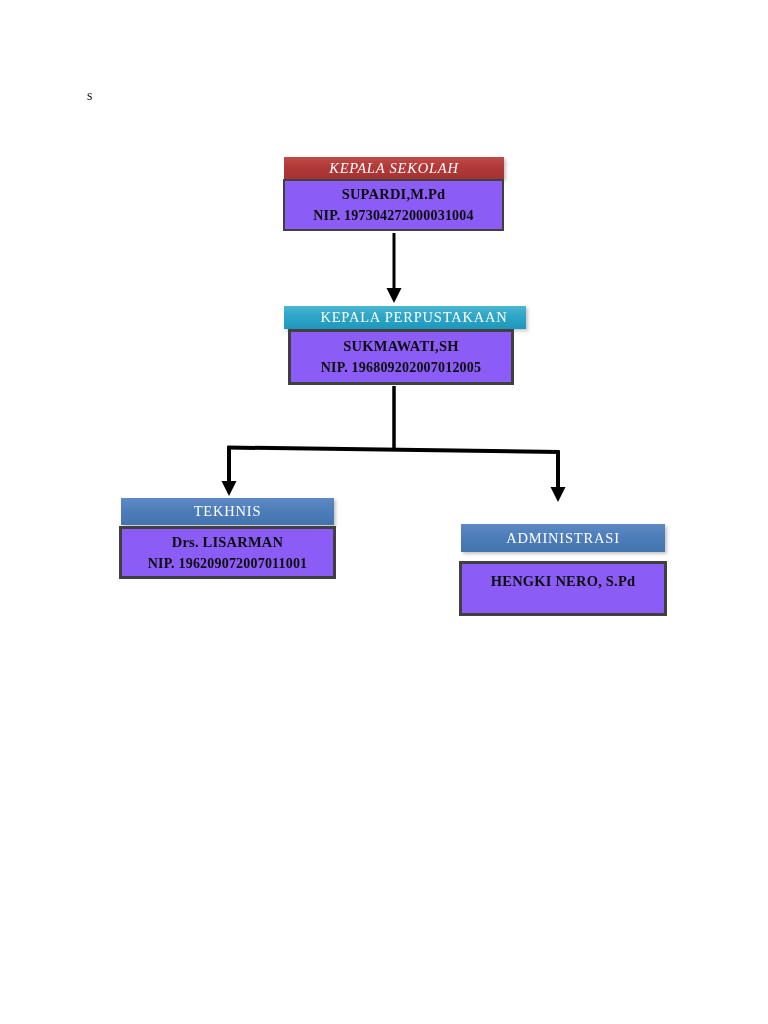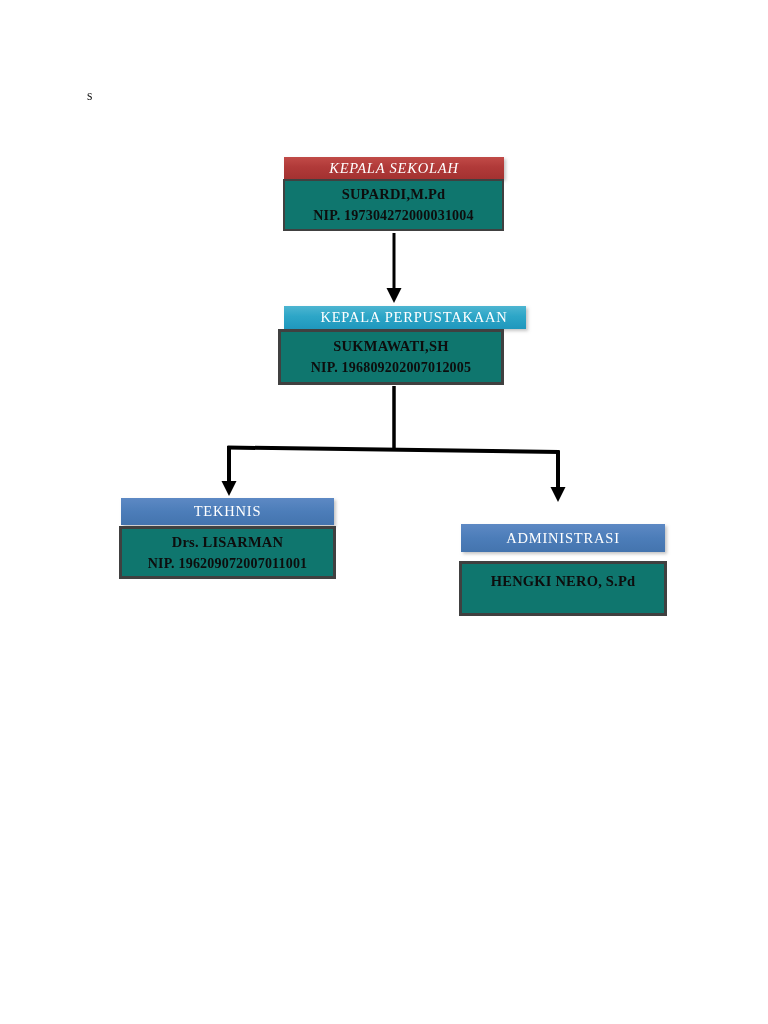--- a/index.html
+++ b/index.html
@@ -15,21 +15,21 @@
   .connector-layer{position:absolute;left:0;top:0;pointer-events:none;}
   .node-header{
     position:absolute;display:flex;align-items:center;justify-content:center;
     color:#ffffff;font-size:14.5px;letter-spacing:0.8px;
     box-shadow:2px 2px 3px rgba(150,150,150,0.55);
   }
   .hdr-red {background:linear-gradient(180deg,#c14b48 0%, #b13a39 45%, #a33231 100%);}
   .hdr-teal{background:linear-gradient(180deg,#4db5d1 0%, #2da6c7 45%, #1f97bd 100%);padding-left:18px;}
   .hdr-blue{background:linear-gradient(180deg,#5d89c4 0%, #4c7db9 50%, #4474ae 100%);}
   .node-body{
-    position:absolute;background:#0f766e;border:3px solid #404040;box-sizing:border-box;
+    position:absolute;background:#8b5cf6;border:3px solid #404040;box-sizing:border-box;
     display:flex;flex-direction:column;justify-content:center;align-items:center;
     text-align:center;font-weight:bold;color:#0d0d0d;
   }
   .node-body.thin{border-width:2px;}
   .node-body.topalign{justify-content:flex-start;padding-top:7px;margin-top:28px;}
   .body-name{font-size:14.5px;line-height:21px;letter-spacing:0.2px;}
   .body-nip{font-size:14px;line-height:21px;letter-spacing:0.2px;}
 </style>
 </head>
 <body>
@@ -57,21 +57,21 @@
     <span>KEPALA SEKOLAH</span>
   </div>
   <div class="node-body thin" style="left:283px;top:179px;width:221px;height:52px;">
     <div class="body-name">SUPARDI,M.Pd</div>
     <div class="body-nip">NIP. 197304272000031004</div>
   </div>
 
   <div class="node-header hdr-teal" style="left:284px;top:306px;width:224px;height:23px;">
     <span>KEPALA PERPUSTAKAAN</span>
   </div>
-  <div class="node-body" style="left:278px;top:329px;width:226px;height:56px;">
+  <div class="node-body" style="left:288px;top:329px;width:226px;height:56px;">
     <div class="body-name">SUKMAWATI,SH</div>
     <div class="body-nip">NIP. 196809202007012005</div>
   </div>
 
   <div class="node-header hdr-blue" style="left:121px;top:498px;width:213px;height:27px;align-items:center;">
     <span>TEKHNIS</span>
   </div>
   <div class="node-body" style="left:119px;top:526px;width:217px;height:53px;">
     <div class="body-name">Drs. LISARMAN</div>
     <div class="body-nip">NIP. 196209072007011001</div>

